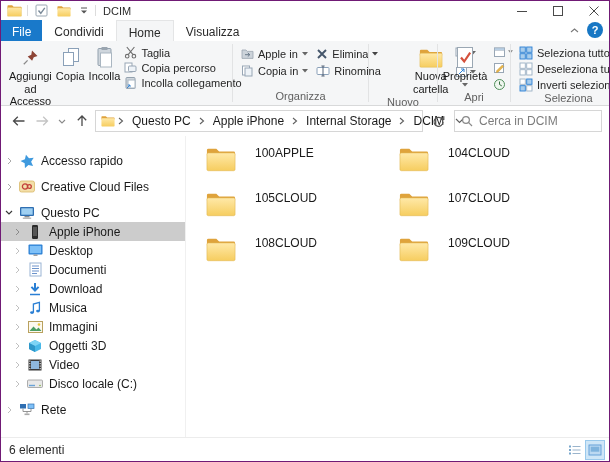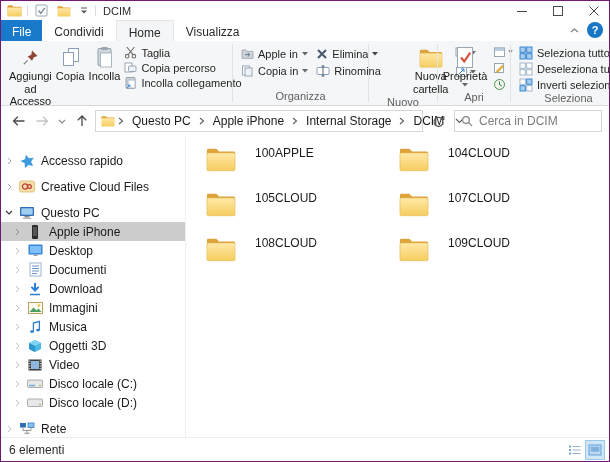--- a/index.html
+++ b/index.html
@@ -608,42 +608,42 @@
           </span>
         <span class="slabel">Download</span>
       </div>
       <div class="side-item lvl1">
         <span class="chev">
             <svg width="5" height="8" viewBox="0 0 5 8">
               <path d="M1 1 L4 4 L1 7" stroke="#c0c0c0" fill="none" stroke-width="1"></path>
             </svg>
           </span>
         <span class="sicon">
+            <svg width="12" height="14" viewBox="0 0 12 14">
+              <path d="M4.4 11.5 V3 l6-1.6 V10" stroke="#2a7fd4" stroke-width="1.3" fill="none"></path>
+              <ellipse cx="3" cy="11.6" rx="1.9" ry="1.4" fill="#2a7fd4"></ellipse>
+              <ellipse cx="9" cy="10.1" rx="1.9" ry="1.4" fill="#2a7fd4"></ellipse>
+            </svg>
+          </span>
+        <span class="slabel">Musica</span>
+      </div>
+      <div class="side-item lvl1">
+        <span class="chev">
+            <svg width="5" height="8" viewBox="0 0 5 8">
+              <path d="M1 1 L4 4 L1 7" stroke="#c0c0c0" fill="none" stroke-width="1"></path>
+            </svg>
+          </span>
+        <span class="sicon">
             <svg width="15" height="12" viewBox="0 0 15 12">
               <rect x="0.5" y="0.5" width="14" height="11" fill="#fdf9ef" stroke="#b9a15e"></rect>
               <path d="M1.5 10 L5.5 5.5 L8.5 8.5 L10.5 6.5 L13.5 10 z" fill="#4c9e63"></path>
               <circle cx="11" cy="3.5" r="1.3" fill="#e8c43a"></circle>
             </svg>
           </span>
         <span class="slabel">Immagini</span>
-      </div>
-      <div class="side-item lvl1">
-        <span class="chev">
-            <svg width="5" height="8" viewBox="0 0 5 8">
-              <path d="M1 1 L4 4 L1 7" stroke="#c0c0c0" fill="none" stroke-width="1"></path>
-            </svg>
-          </span>
-        <span class="sicon">
-            <svg width="12" height="14" viewBox="0 0 12 14">
-              <path d="M4.4 11.5 V3 l6-1.6 V10" stroke="#2a7fd4" stroke-width="1.3" fill="none"></path>
-              <ellipse cx="3" cy="11.6" rx="1.9" ry="1.4" fill="#2a7fd4"></ellipse>
-              <ellipse cx="9" cy="10.1" rx="1.9" ry="1.4" fill="#2a7fd4"></ellipse>
-            </svg>
-          </span>
-        <span class="slabel">Musica</span>
       </div>
       <div class="side-item lvl1">
         <span class="chev">
             <svg width="5" height="8" viewBox="0 0 5 8">
               <path d="M1 1 L4 4 L1 7" stroke="#c0c0c0" fill="none" stroke-width="1"></path>
             </svg>
           </span>
         <span class="sicon">
             <svg width="14" height="14" viewBox="0 0 14 14">
               <path d="M7 1 L13 4 V10 L7 13 L1 10 V4 Z" fill="#49b8e8"></path>
@@ -683,34 +683,20 @@
           </span>
         <span class="sicon">
             <svg width="16" height="10" viewBox="0 0 16 10">
               <rect x="0.5" y="1" width="15" height="7.5" rx="1" fill="#e8e8e8" stroke="#9a9a9a" stroke-width="0.8"></rect>
               <rect x="2" y="5.8" width="6" height="1.4" fill="#6aa3d8"></rect>
               <circle cx="13" cy="6.5" r="0.8" fill="#7db13f"></circle>
             </svg>
           </span>
         <span class="slabel">Disco locale (C:)</span>
       </div>
-      <div class="side-item lvl1">
-        <span class="chev">
-            <svg width="5" height="8" viewBox="0 0 5 8">
-              <path d="M1 1 L4 4 L1 7" stroke="#c0c0c0" fill="none" stroke-width="1"></path>
-            </svg>
-          </span>
-        <span class="sicon">
-            <svg width="16" height="10" viewBox="0 0 16 10">
-              <rect x="0.5" y="1" width="15" height="7.5" rx="1" fill="#e8e8e8" stroke="#9a9a9a" stroke-width="0.8"></rect>
-              <circle cx="13" cy="6.5" r="0.8" fill="#7db13f"></circle>
-            </svg>
-          </span>
-        <span class="slabel">Disco locale (D:)</span>
-      </div>
       <div class="side-item lvl0 gap-before">
         <span class="chev">
             <svg width="5" height="8" viewBox="0 0 5 8">
               <path d="M1 1 L4 4 L1 7" stroke="#c0c0c0" fill="none" stroke-width="1"></path>
             </svg>
           </span>
         <span class="sicon">
             <svg width="16" height="13" viewBox="0 0 16 13">
               <rect x="1" y="1" width="6" height="4.5" fill="#2f6fb2"></rect>
               <rect x="9" y="1" width="6" height="4.5" fill="#7ec0f7" stroke="#2f6fb2" stroke-width="0.7"></rect>

